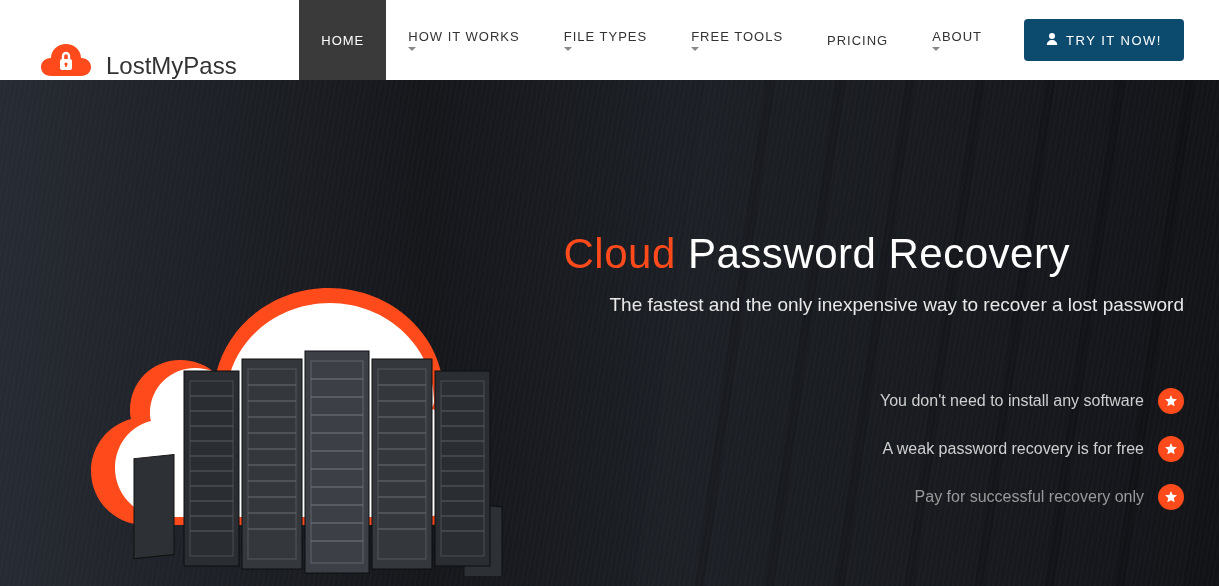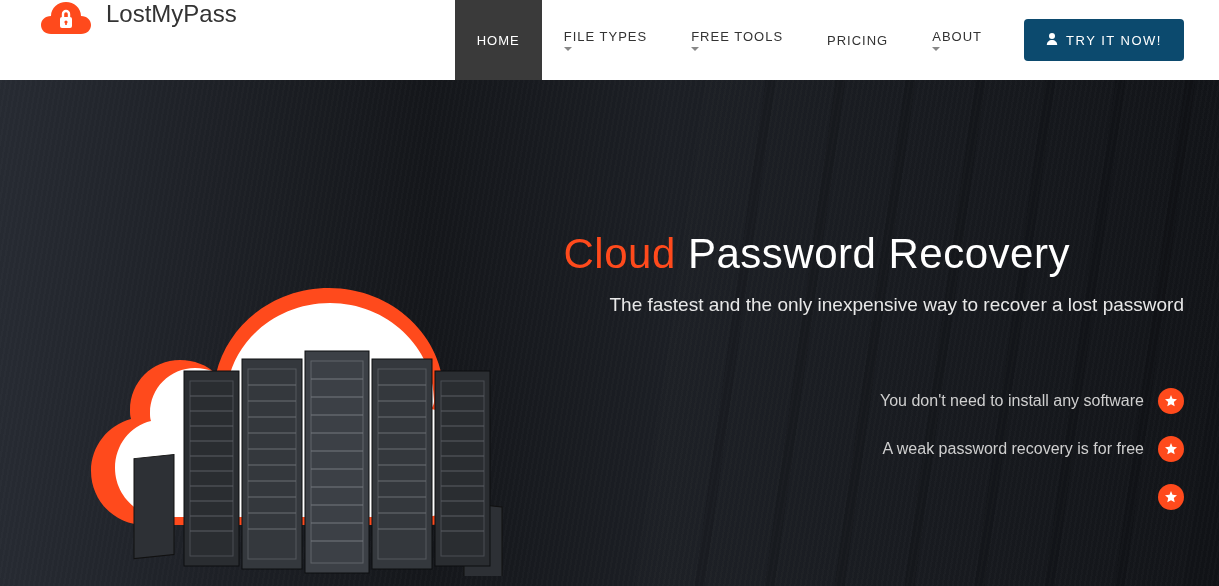--- a/index.html
+++ b/index.html
@@ -12,21 +12,21 @@
   }
   .header {
     display: flex;
     align-items: stretch;
     height: 80px;
     background: #fff;
     padding: 0 35px 0 40px;
   }
   .logo-block {
     display: flex;
-    align-items: flex-start;
+    align-items: flex-end;
     gap: 14px;
     padding-right: 20px;
   }
   .logo-block svg { display: block; }
   .logo-text {
     font-size: 24px;
     color: #333;
     font-weight: 400;
   }
   .spacer { flex: 1; }
@@ -185,20 +185,24 @@
       </svg>
     </span>
     <span class="logo-text">LostMyPass</span>
   </div>
 
   <div class="spacer"></div>
 
   <nav>
     <div class="nav-item active">
       <span class="label-line">HOME</span>
+    </div>
+    <div class="nav-item">
+      <span class="label-line">HOW IT WORKS</span>
+      <span class="caret"></span>
     </div>
     <div class="nav-item">
       <span class="label-line">FILE TYPES</span>
       <span class="caret"></span>
     </div>
     <div class="nav-item">
       <span class="label-line">FREE TOOLS</span>
       <span class="caret"></span>
     </div>
     <div class="nav-item">
@@ -342,20 +346,21 @@
         </div>
         <div class="point">
           <span class="point-text">A weak password recovery is for free</span>
           <span class="badge">
             <svg width="12" height="12" viewBox="0 0 12 12">
                 <path d="M6 0l1.5 3.8L12 4.3 8.8 7l.9 4.3L6 9.2 2.3 11.3 3.2 7 0 4.3l4.5-.5z" fill="#fff"></path>
               </svg>
           </span>
         </div>
         <div class="point">
+          <span class="point-text">Pay for successful recovery only</span>
           <span class="badge">
             <svg width="12" height="12" viewBox="0 0 12 12">
                 <path d="M6 0l1.5 3.8L12 4.3 8.8 7l.9 4.3L6 9.2 2.3 11.3 3.2 7 0 4.3l4.5-.5z" fill="#fff"></path>
               </svg>
           </span>
         </div>
       </div>
     </div>
   </div>
 </section>

